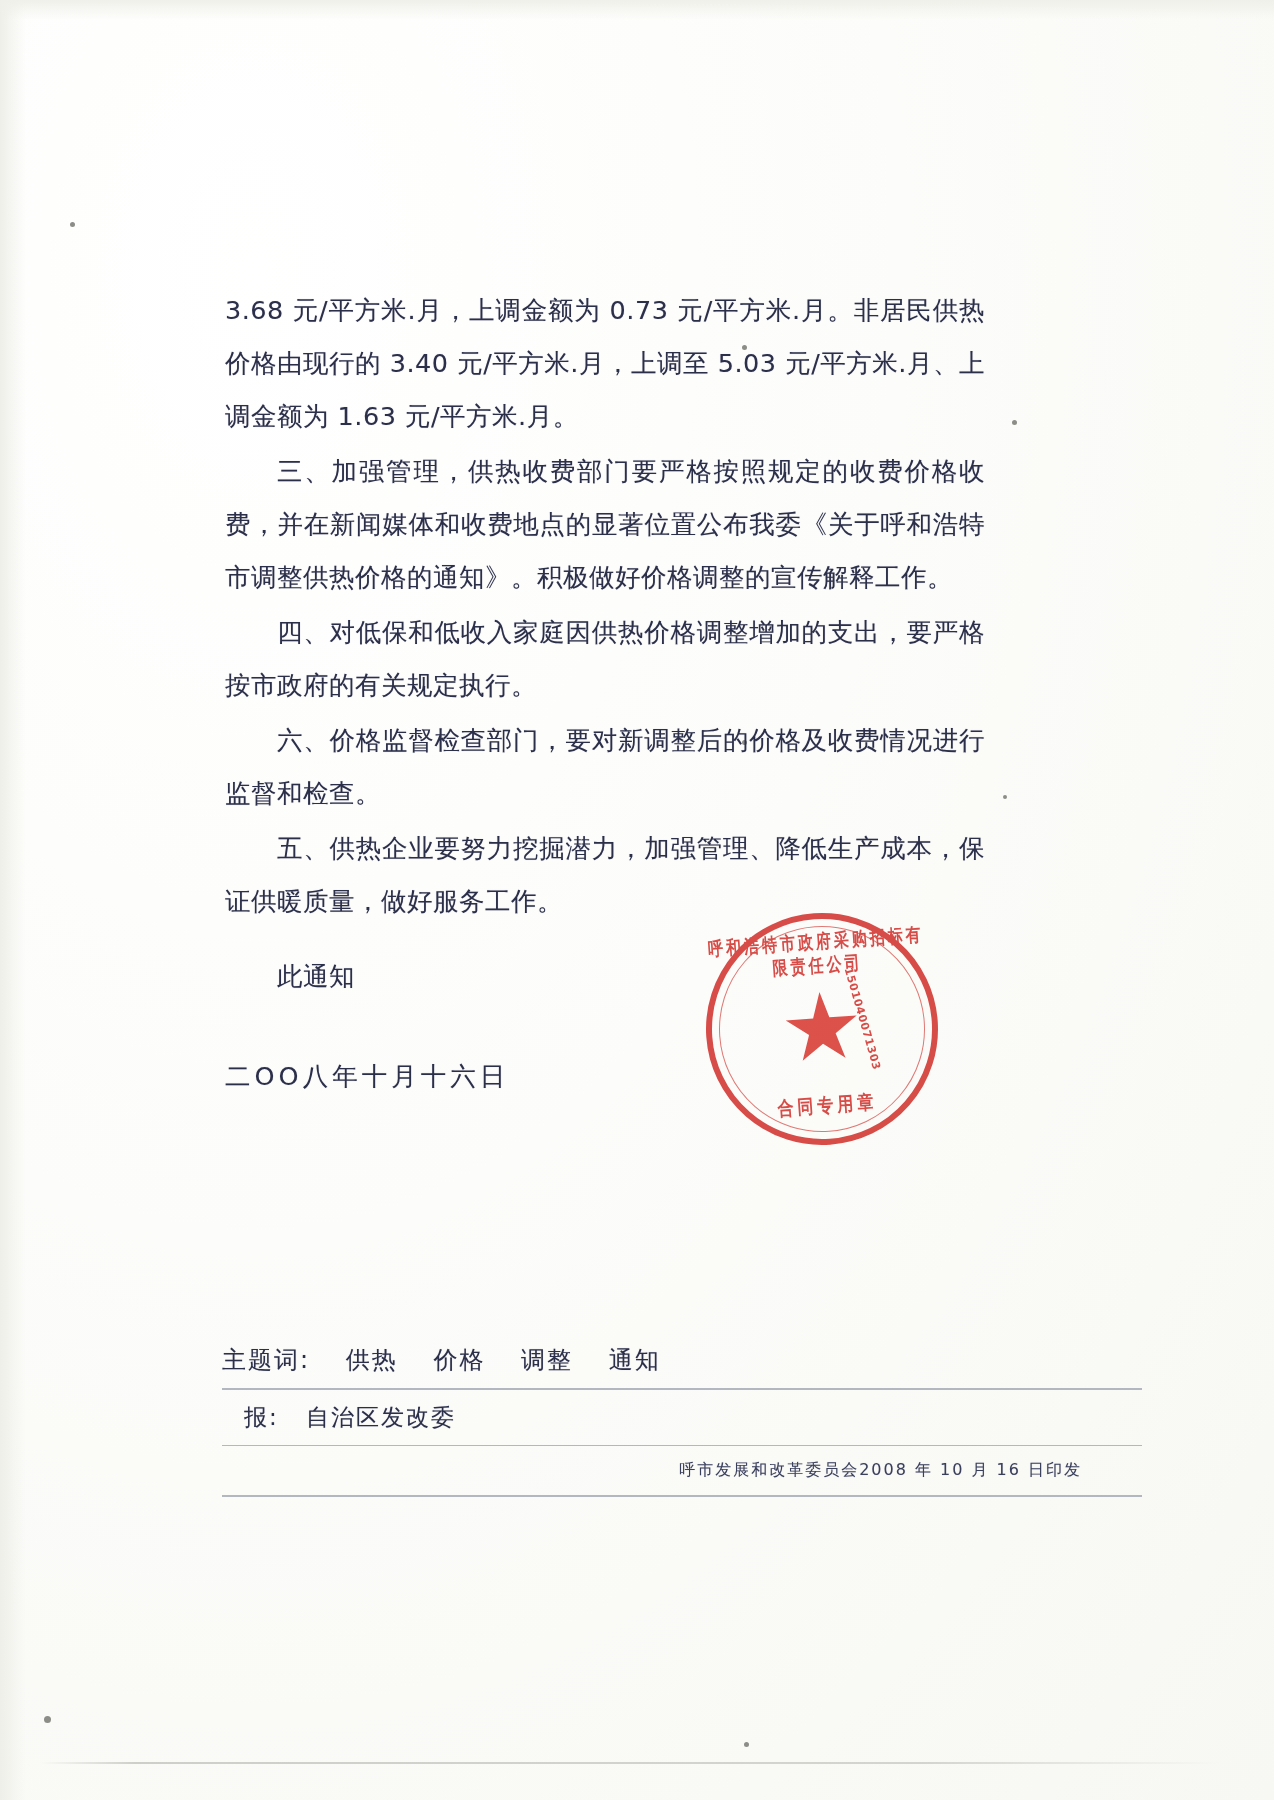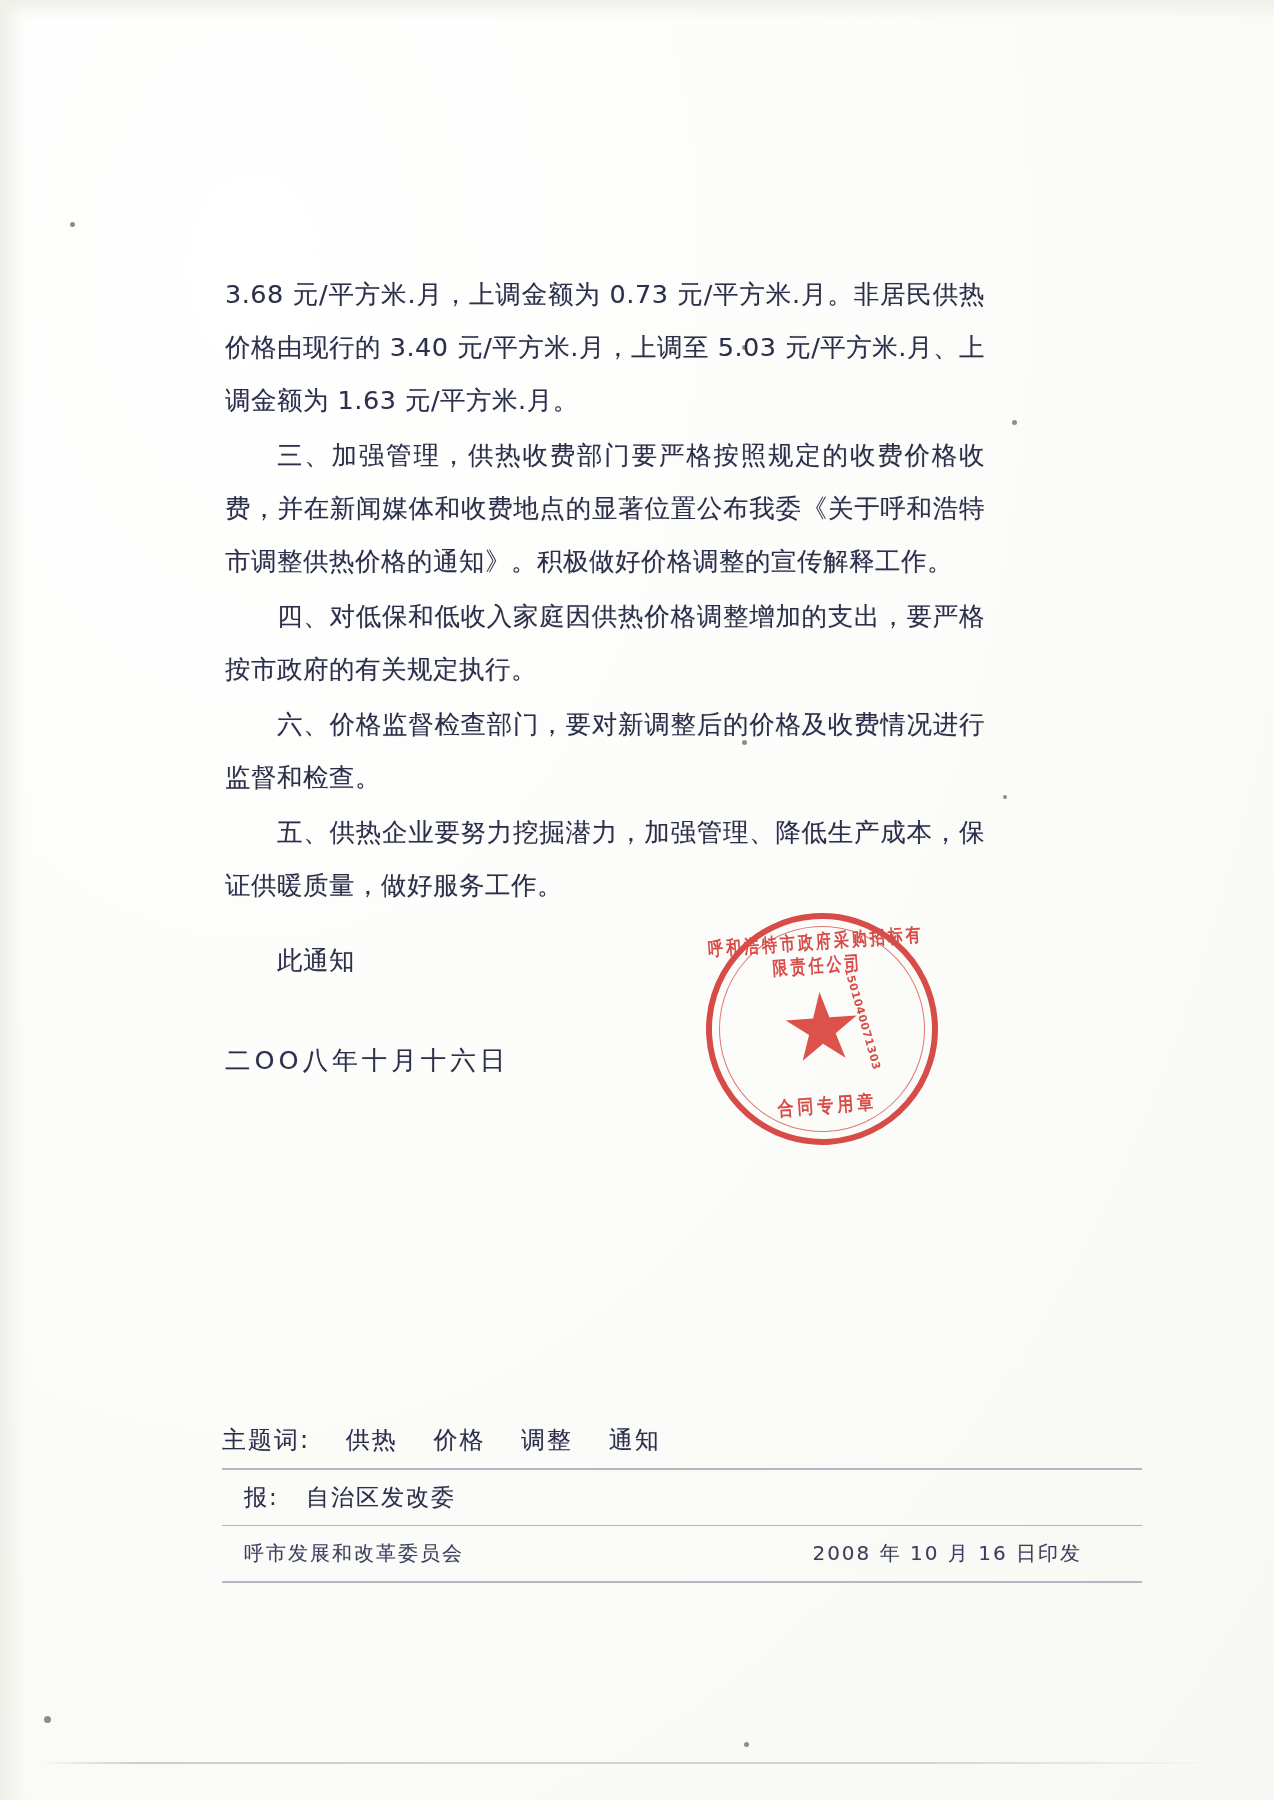--- a/index.html
+++ b/index.html
@@ -45,21 +45,21 @@
   }
   .speck {
     position: absolute;
     background: #8d8d88;
     border-radius: 50%;
   }
 
   .doc-body {
     position: absolute;
     left: 225px;
-    top: 268px;
+    top: 284px;
     width: 760px;
   }
 
   .para {
     font-size: 25.5px;
     line-height: 53px;
     color: #2b2f4a;
     letter-spacing: 0.5px;
     text-align: justify;
     margin: 0 0 2px 0;
@@ -148,21 +148,21 @@
     letter-spacing: 0.5px;
     transform: rotate(78deg);
     transform-origin: center;
     white-space: nowrap;
   }
 
   
   .footer {
     position: absolute;
     left: 222px;
-    top: 1424px;
+    top: 1344px;
     width: 920px;
     font-family: "DejaVu Sans", "Liberation Sans", sans-serif;
     color: #2b2f4a;
   }
   .footer-keywords {
     font-size: 24px;
     letter-spacing: 2px;
     padding-bottom: 12px;
     color: #2b2f4a;
     text-shadow: 0 0 1px rgba(40,44,80,0.25);
@@ -177,27 +177,26 @@
     margin: 0 0 0 0;
   }
   .footer-report {
     font-size: 23px;
     letter-spacing: 2px;
     padding: 12px 0 12px 22px;
     text-shadow: 0 0 1px rgba(40,44,80,0.25);
   }
   .footer-last {
     display: flex;
-    justify-content: space-between;
-    font-size: 20px;
+    justify-content: flex-end;
+    font-size: 16px;
     letter-spacing: 2px;
     padding: 14px 60px 14px 22px;
     color: #3a3f5c;
     text-shadow: 0 0 1px rgba(40,44,80,0.2);
-    gap: 40px;
   }
   .footer-last .issuer { letter-spacing: 2px; }
   .footer-last .issue-date { letter-spacing: 2px; }
 </style>
 </head>
 <body>
 
 <div class="page">
   <div class="scan-edge-left"></div>
   <div class="scan-edge-top"></div>

